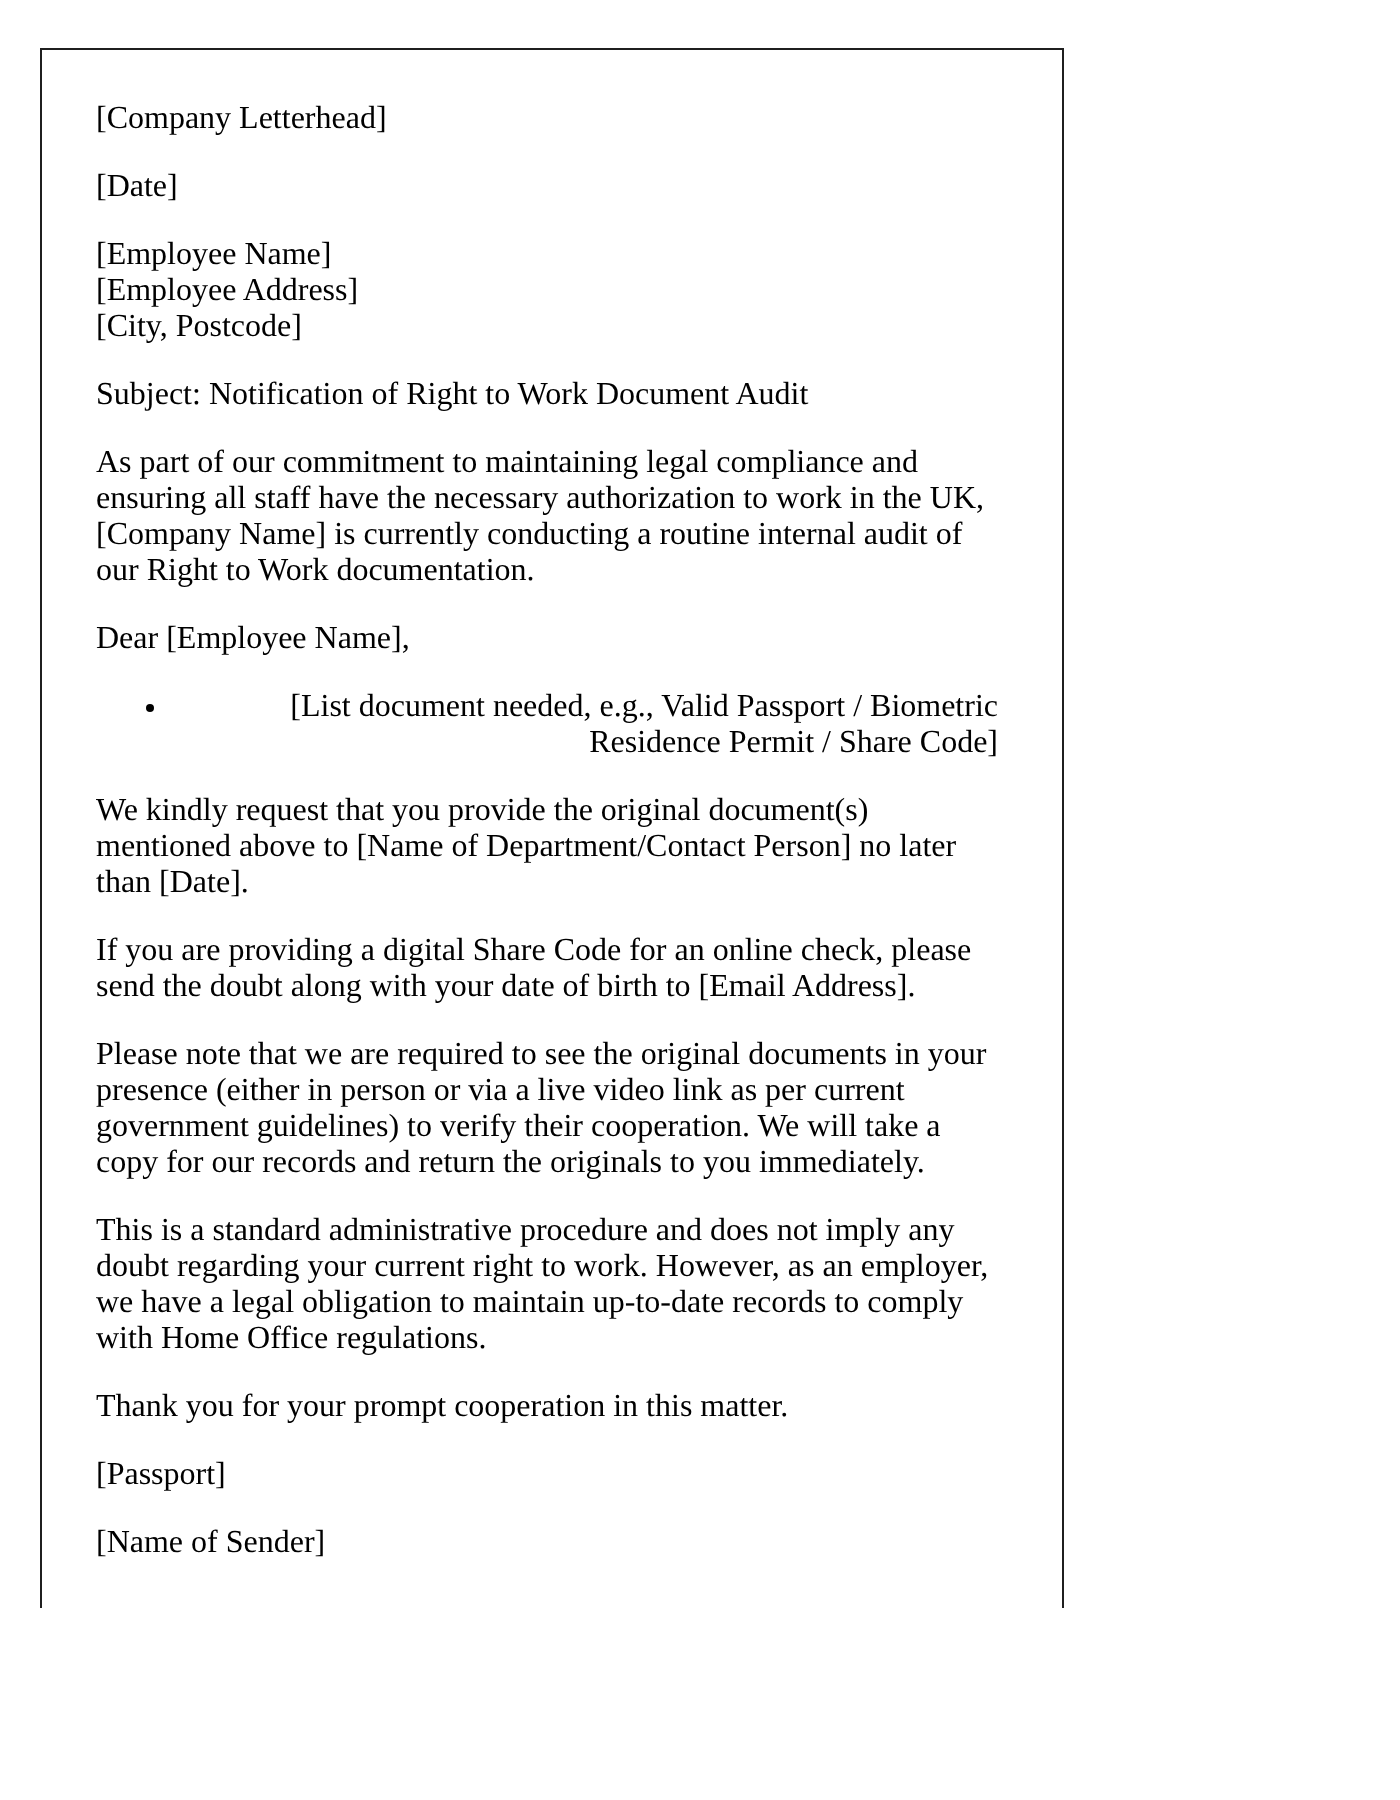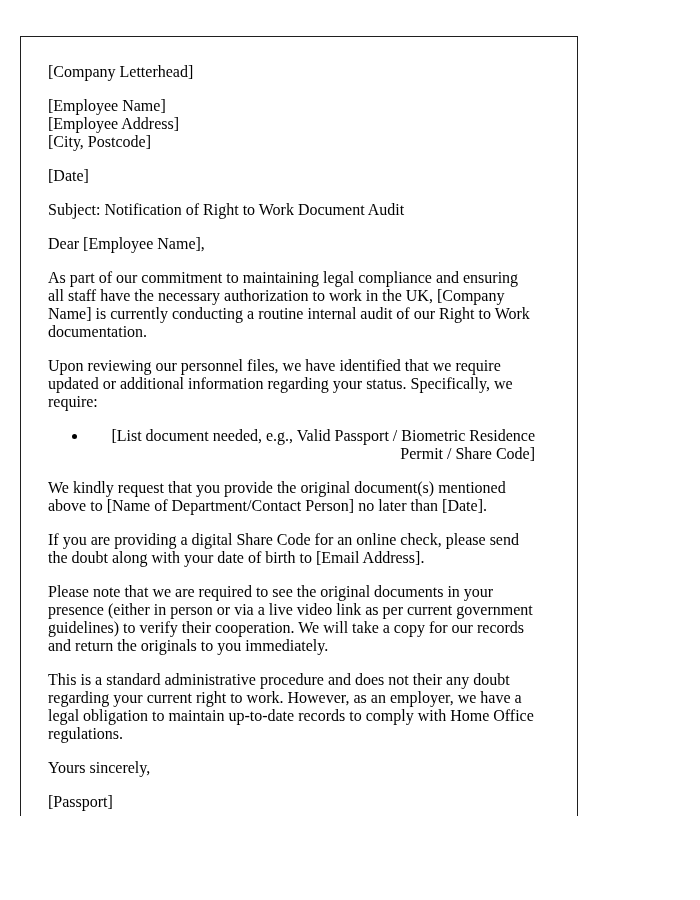--- a/index.html
+++ b/index.html
@@ -8,26 +8,26 @@
     background: #ffffff;
   }
   body {
     width: 700px; height: 900px;
     position: relative;
     font-family: "Liberation Serif", "DejaVu Serif", serif;
     color: #000000;
   }
   .page {
     position: absolute;
-    left: 20px; top: 36px;
-    width: 558px; height: 780px;
+    left: 20px; top: 24px;
+    width: 512px; height: 780px;
     border: 1px solid #1f1f1f;
     border-bottom: none;
     background: #ffffff;
-    padding: 26px 42px 0 27px;
+    padding: 26px 32px 0 27px;
     overflow: hidden;
     font-size: 16px;
     line-height: 18px;
   }
   .page p { margin: 0 0 16px 0; }
   .addr-line { display: block; }
   .subject { font-weight: normal; }
   .doc-list {
     margin: 0 0 16px 0;
     padding-left: 40px;
@@ -36,48 +36,47 @@
   }
   .doc-list li { margin: 0; }
 </style>
 </head>
 <body>
 
 <div class="page">
 
   <p>[Company Letterhead]</p>
 
+  <p>[Date]</p>
+
   <p>
     <span class="addr-line">[Employee Name]</span>
     <span class="addr-line">[Employee Address]</span>
     <span class="addr-line">[City, Postcode]</span>
   </p>
 
-  <p>[Date]</p>
+  <p class="subject">Subject: Notification of Right to Work Document Audit</p>
 
-  <p class="subject">Subject: Notification of Right to Work Document Audit</p>
+  <p>As part of our commitment to maintaining legal compliance and ensuring all staff have the necessary authorization to work in the UK, [Company Name] is currently conducting a routine internal audit of our Right to Work documentation.</p>
 
   <p>Dear [Employee Name],</p>
 
-  <p>As part of our commitment to maintaining legal compliance and ensuring all staff have the necessary authorization to work in the UK, [Company Name] is currently conducting a routine internal audit of our Right to Work documentation.</p>
-
-  <p>Upon reviewing our personnel files, we have identified that we require updated or additional information regarding your status. Specifically, we require:</p>
 
   <ul class="doc-list">
     <li>[List document needed, e.g., Valid Passport / Biometric Residence Permit / Share Code]</li>
   </ul>
 
   <p>We kindly request that you provide the original document(s) mentioned above to [Name of Department/Contact Person] no later than [Date].</p>
 
   <p>If you are providing a digital Share Code for an online check, please send the doubt along with your date of birth to [Email Address].</p>
 
   <p>Please note that we are required to see the original documents in your presence (either in person or via a live video link as per current government guidelines) to verify their cooperation. We will take a copy for our records and return the originals to you immediately.</p>
 
-  <p>This is a standard administrative procedure and does not their any doubt regarding your current right to work. However, as an employer, we have a legal obligation to maintain up-to-date records to comply with Home Office regulations.</p>
+  <p>This is a standard administrative procedure and does not imply any doubt regarding your current right to work. However, as an employer, we have a legal obligation to maintain up-to-date records to comply with Home Office regulations.</p>
 
+  <p>Thank you for your prompt cooperation in this matter.</p>
 
-  <p>Yours sincerely,</p>
 
   <p>[Passport]</p>
 
   <p>[Name of Sender]</p>
 
 </div>
 
 </body></html>

